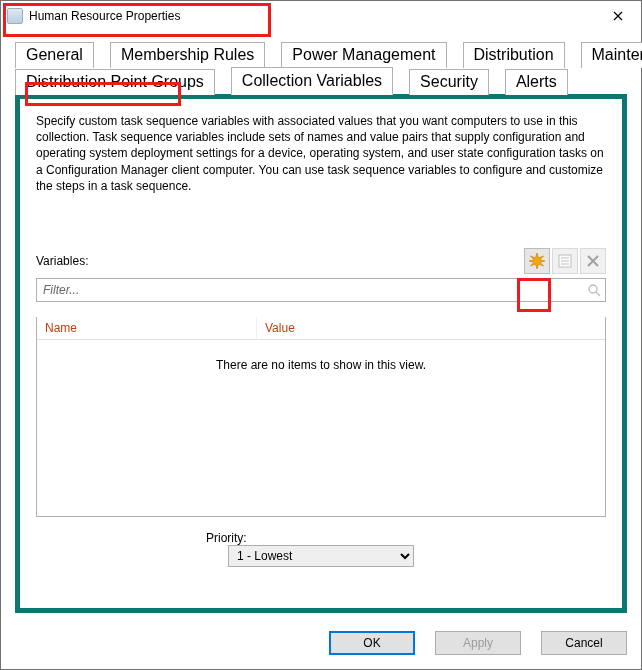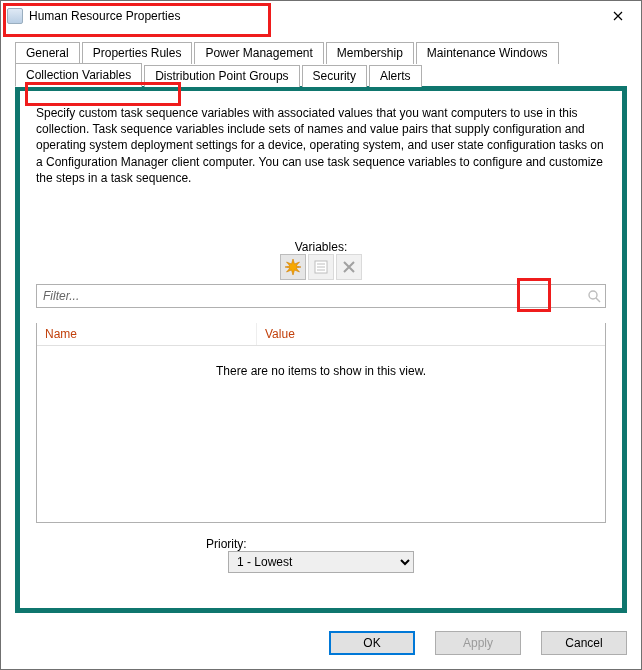--- a/index.html
+++ b/index.html
@@ -74,22 +74,22 @@
     position: relative;
   }
   .tab-row {
     display: flex;
     align-items: flex-end;
   }
   .tab {
     border: 1px solid #b0b0b0;
     border-bottom: none;
     padding: 3px 10px 4px 10px;
-    margin-right: 2px;
-    font-size: 12px;
+    margin-right: 16px;
+    font-size: 16px;
     background: #fff;
     position: relative;
     top: 1px;
     white-space: nowrap;
     cursor: default;
   }
   .tab-row.row2 { margin-top: -1px; }
   .tab.active {
     background:#fff;
     border-bottom: 1px solid #fff;
@@ -108,21 +108,20 @@
     font-size: 12px;
     line-height: 1.35;
     color: #000;
     margin-bottom: 54px;
   }
   .vars-header {
     display: flex;
     align-items: center;
     justify-content: space-between;
     margin-bottom: 4px;
-    flex-direction: column;
   }
   .vars-label { font-size: 12px; }
   .toolbar {
     display: flex;
     gap: 2px;
   }
   .tool-btn {
     width: 26px; height: 26px;
     border: 1px solid #bcbcbc;
     background: #e6e6e6;
@@ -239,28 +238,28 @@
       <svg width="10" height="10" viewBox="0 0 10 10">
         <path d="M1 1 L9 9 M9 1 L1 9" stroke="#000" stroke-width="1.2"></path>
       </svg>
     </div>
   </div>
 
   <div class="content">
     <div class="tabs">
       <div class="tab-row row1" id="tabrow1">
           <div class="tab">General</div>
-          <div class="tab">Properties Rules</div>
+          <div class="tab">Membership Rules</div>
           <div class="tab">Power Management</div>
-          <div class="tab">Membership</div>
+          <div class="tab">Distribution</div>
           <div class="tab">Maintenance Windows</div>
         </div>
       <div class="tab-row row2" id="tabrow2">
+          <div class="tab">Distribution Point Groups</div>
           <div class="tab active">Collection Variables</div>
-          <div class="tab">Distribution Point Groups</div>
           <div class="tab">Security</div>
           <div class="tab">Alerts</div>
         </div>
     </div>
 
     <div class="tab-panel">
       <div class="desc">Specify custom task sequence variables with associated values that you want computers to use in this collection. Task sequence variables include sets of names and value pairs that supply configuration and operating system deployment settings for a device, operating system, and user state configuration tasks on a Configuration Manager client computer. You can use task sequence variables to configure and customize the steps in a task sequence.</div>
 
       <div class="vars-header">
         <span class="vars-label">Variables:</span>

